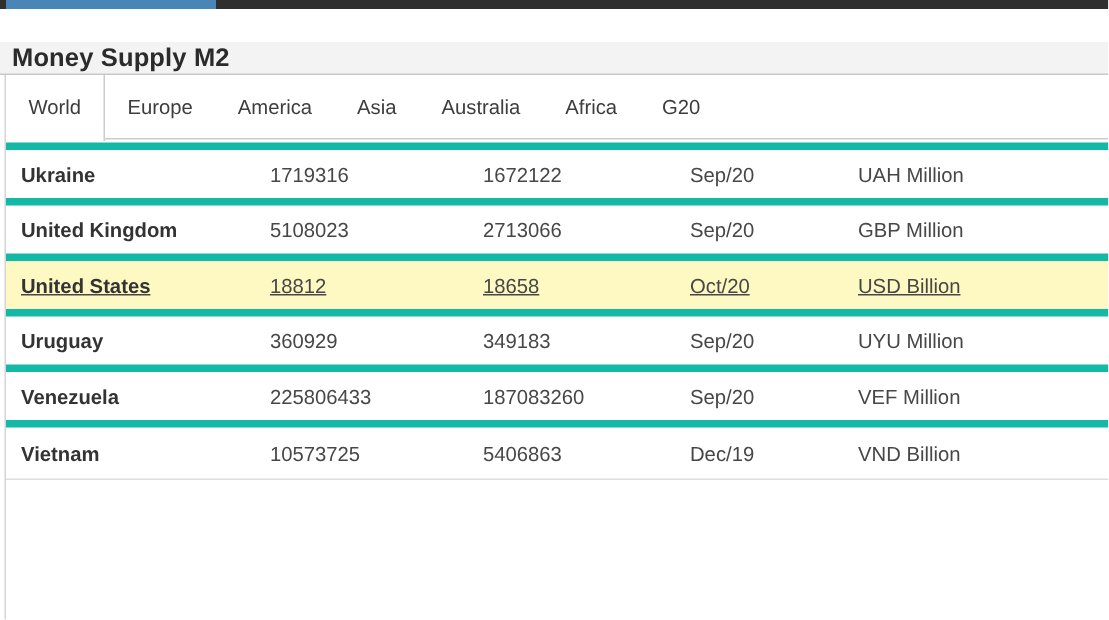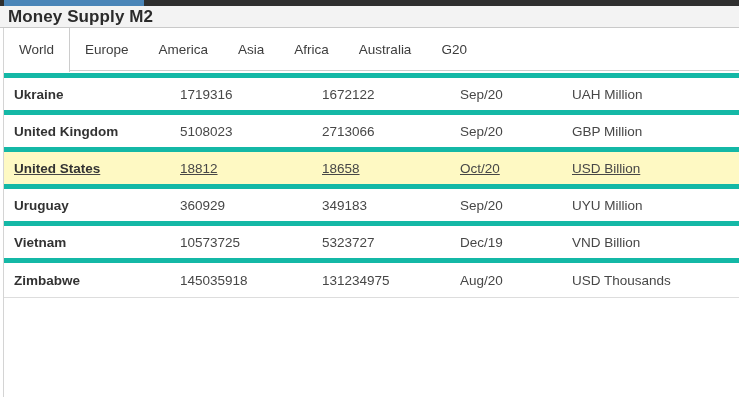--- a/index.html
+++ b/index.html
@@ -15,20 +15,21 @@
   
   .loadbar { height: 6px; width: 100%; background: #2f2f2f; }
   .loadbar .fill { height: 100%; width: 140px; margin-left: 4px; background: #4a85b8; }
 
   
   .pagehead {
     height: 22px; background: #f3f3f3;
     border-bottom: 1px solid #c9c9c9;
     display: flex; align-items: center;
     padding-left: 8px;
+    margin-top: 22px;
   }
   .pagehead h1 {
     font-size: 17px; font-weight: bold; color: #2b2b2b;
     letter-spacing: 0.1px;
   }
 
   
   .card {
     margin-left: 3px;
     border-left: 1px solid #d4d4d4;
@@ -107,22 +108,22 @@
     <h1>Money Supply M2</h1>
   </div>
 
   <div class="card">
 
     <div class="tabbar">
         <div class="tab active">World</div>
         <div class="tab">Europe</div>
         <div class="tab">America</div>
         <div class="tab">Asia</div>
+        <div class="tab">Australia</div>
         <div class="tab">Africa</div>
-        <div class="tab">Australia</div>
         <div class="tab">G20</div>
       </div>
 
     <div class="tablegap"></div>
 
     <table class="datagrid">
       <colgroup>
         <col class="c-country">
           <col class="c-last">
           <col class="c-previous">
@@ -152,31 +153,31 @@
             <td>USD Billion</td>
           </tr>
           <tr>
             <td class="country">Uruguay</td>
             <td>360929</td>
             <td>349183</td>
             <td>Sep/20</td>
             <td>UYU Million</td>
           </tr>
           <tr>
+            <td class="country">Venezuela</td>
+            <td>225806433</td>
+            <td>187083260</td>
+            <td>Sep/20</td>
+            <td>VEF Million</td>
+          </tr>
+          <tr>
             <td class="country">Vietnam</td>
             <td>10573725</td>
-            <td>5323727</td>
+            <td>5406863</td>
             <td>Dec/19</td>
             <td>VND Billion</td>
-          </tr>
-          <tr>
-            <td class="country">Zimbabwe</td>
-            <td>145035918</td>
-            <td>131234975</td>
-            <td>Aug/20</td>
-            <td>USD Thousands</td>
           </tr>
         </tbody>
     </table>
 
   </div>
 
 </div>
 
 </body></html>

